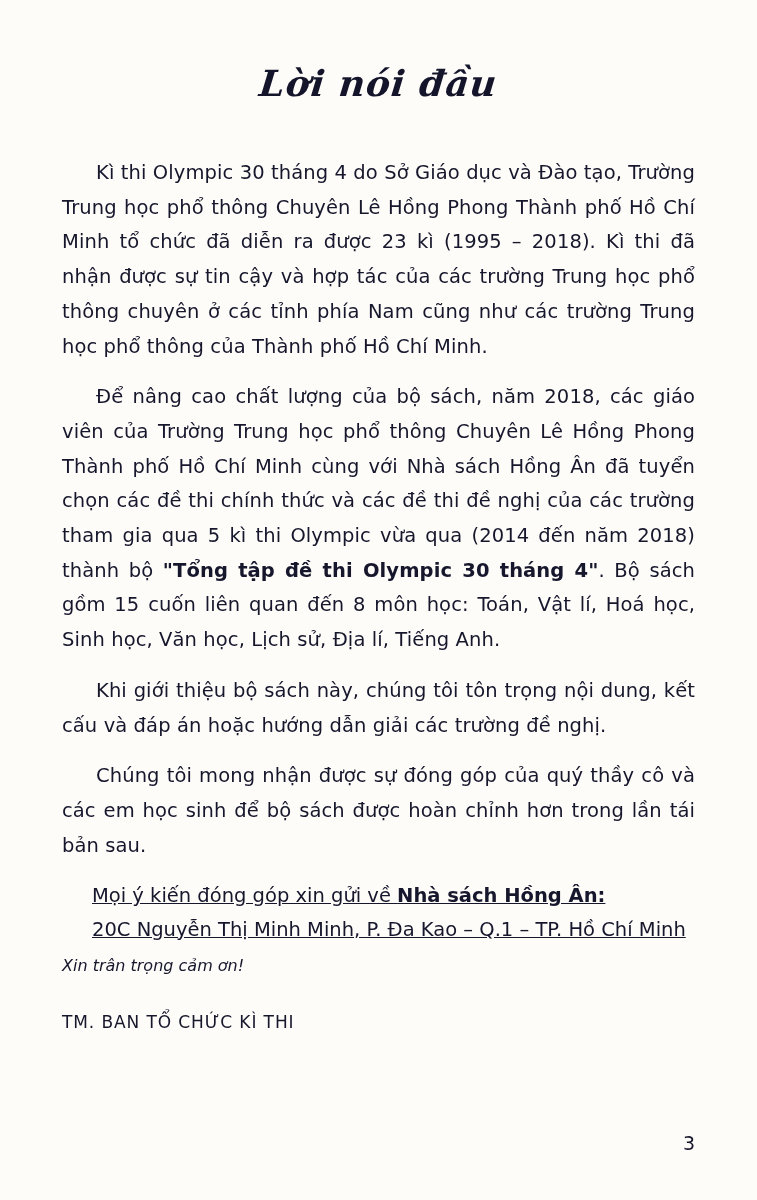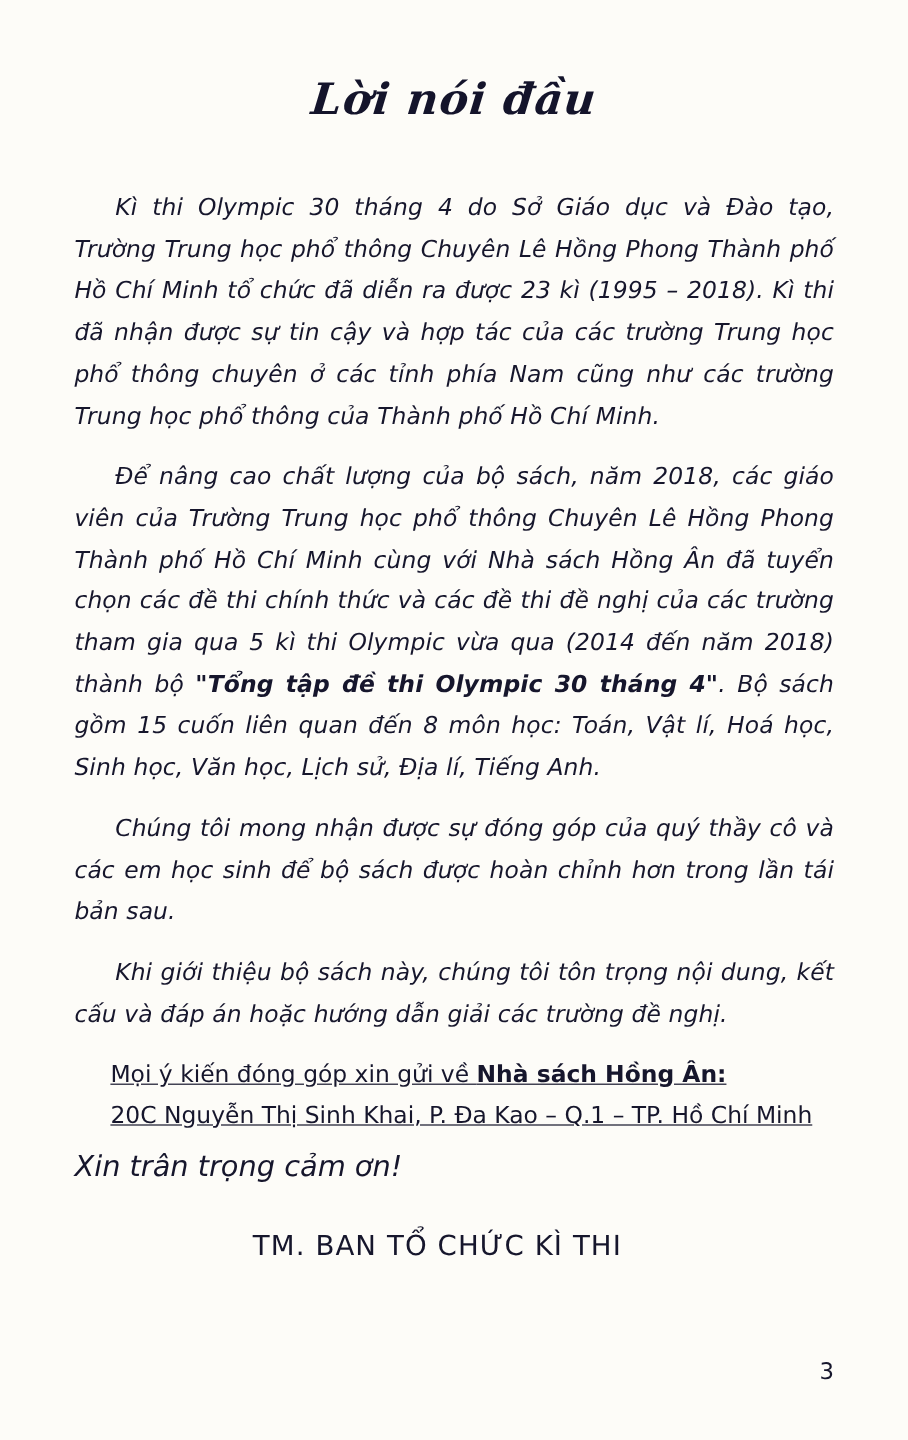--- a/index.html
+++ b/index.html
@@ -39,50 +39,49 @@
     margin-top: 52px;
   }
   p.para {
     margin: 0 0 16px 0;
     font-size: 19.5px;
     line-height: 1.78;
     text-align: justify;
     text-indent: 34px;
     color: #16162c;
     letter-spacing: 0.1px;
-    font-style: italic;
   }
   p.para:last-child { margin-bottom: 0; }
   .b { font-weight: bold; }
   .contact-block {
     margin-top: 14px;
   }
   .contact-line {
     font-size: 19.5px;
     line-height: 1.72;
     color: #16162c;
     text-indent: 0;
     margin: 0;
   }
   .contact-line.indent {
     text-indent: 30px;
     text-decoration: underline;
   }
   .thanks {
     font-style: italic;
-    font-size: 24px;
+    font-size: 16px;
     line-height: 1.72;
     margin: 6px 0 0 0;
     color: #16162c;
   }
   .signature {
     margin-top: 32px;
-    text-align: center;
+    text-align: left;
     padding-right: 28px;
-    font-size: 23px;
+    font-size: 17px;
     letter-spacing: 0.9px;
     color: #16162c;
   }
   .page-number {
     position: absolute;
     right: 62px;
     bottom: 46px;
     font-size: 19px;
     color: #16162c;
   }
@@ -93,27 +92,27 @@
 <div class="page">
 
   <h1 class="title">Lời nói đầu</h1>
 
   <div class="body-text">
 
     <p class="para">Kì thi Olympic 30 tháng 4 do Sở Giáo dục và Đào tạo, Trường Trung học phổ thông Chuyên Lê Hồng Phong Thành phố Hồ Chí Minh tổ chức đã diễn ra được 23 kì (1995 – 2018). Kì thi đã nhận được sự tin cậy và hợp tác của các trường Trung học phổ thông chuyên ở các tỉnh phía Nam cũng như các trường Trung học phổ thông của Thành phố Hồ Chí Minh.</p>
 
     <p class="para"><span>Để nâng cao chất lượng của bộ sách, năm 2018, các giáo viên của Trường Trung học phổ thông Chuyên Lê Hồng Phong Thành phố Hồ Chí Minh cùng với Nhà sách Hồng Ân đã tuyển chọn các đề thi chính thức và các đề thi đề nghị của các trường tham gia qua 5 kì thi Olympic vừa qua (2014 đến năm 2018) thành bộ </span><span class="b">"Tổng tập đề thi Olympic 30 tháng 4"</span><span>. Bộ sách gồm 15 cuốn liên quan đến 8 môn học: Toán, Vật lí, Hoá học, Sinh học, Văn học, Lịch sử, Địa lí, Tiếng Anh.</span></p>
 
+    <p class="para">Khi giới thiệu bộ sách này, chúng tôi tôn trọng nội dung, kết cấu và đáp án hoặc hướng dẫn giải các trường đề nghị.</p>
+
     <p class="para">Chúng tôi mong nhận được sự đóng góp của quý thầy cô và các em học sinh để bộ sách được hoàn chỉnh hơn trong lần tái bản sau.</p>
-
-    <p class="para">Khi giới thiệu bộ sách này, chúng tôi tôn trọng nội dung, kết cấu và đáp án hoặc hướng dẫn giải các trường đề nghị.</p>
 
     <div class="contact-block">
       <p class="contact-line indent"><span>Mọi ý kiến đóng góp xin gửi về </span><span class="b">Nhà sách Hồng Ân:</span></p>
-      <p class="contact-line indent">20C Nguyễn Thị Sinh Khai, P. Đa Kao – Q.1 – TP. Hồ Chí Minh</p>
+      <p class="contact-line indent">20C Nguyễn Thị Minh Minh, P. Đa Kao – Q.1 – TP. Hồ Chí Minh</p>
       <p class="thanks">Xin trân trọng cảm ơn!</p>
     </div>
 
     <div class="signature">TM. BAN TỔ CHỨC KÌ THI</div>
 
   </div>
 
   <div class="page-number">3</div>
 
 </div>

